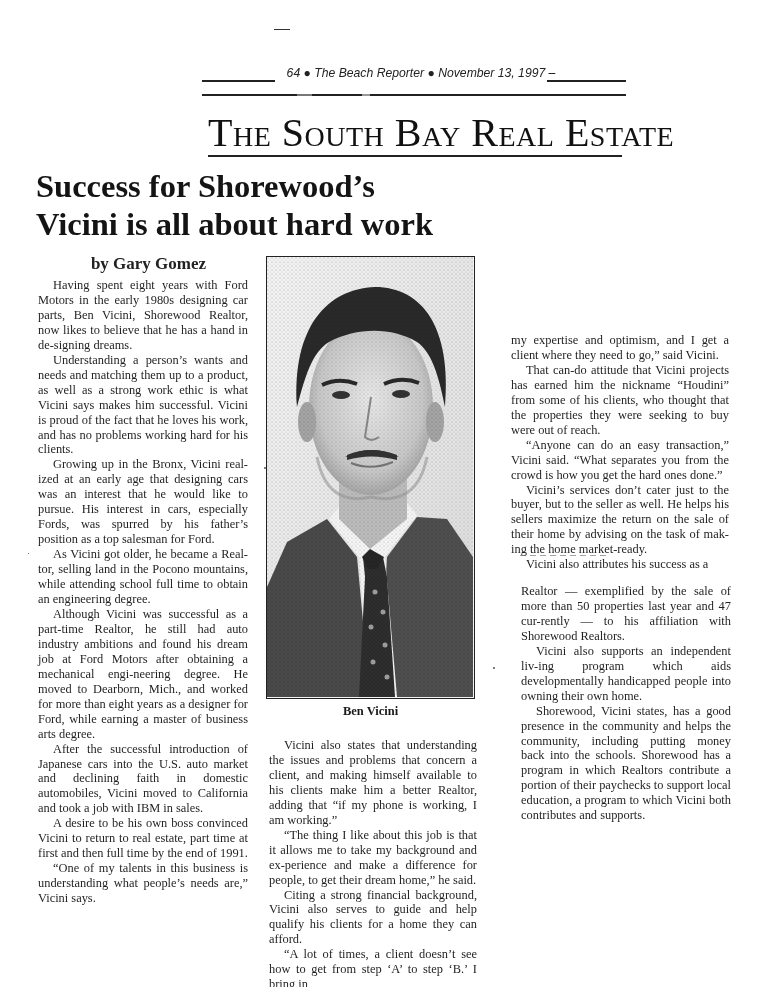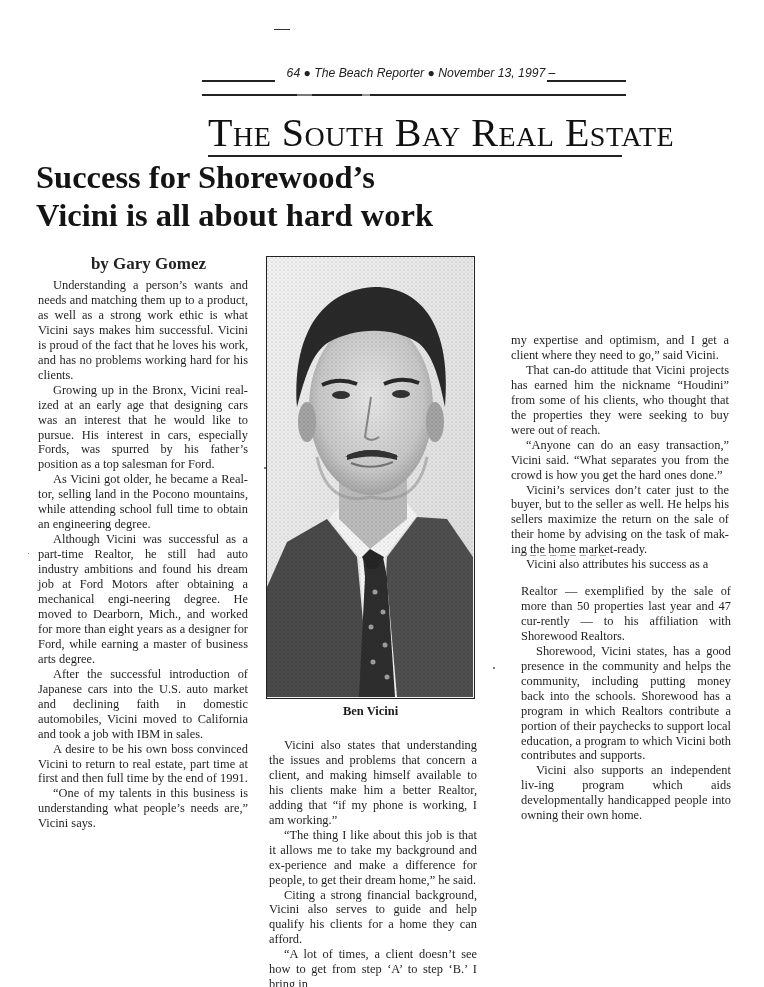--- a/index.html
+++ b/index.html
@@ -26,21 +26,21 @@
   .section-title {
     left: 208px; top: 109px; width: 414px; text-align: center;
     font-family: "Liberation Serif", "DejaVu Serif", serif;
     font-size: 40px; letter-spacing: 0.5px; color: #111; white-space: nowrap;
     font-variant: small-caps;
   }
   .section-rule { left: 208px; top: 155px; width: 414px; height: 2px; background: #222; }
 
   
   .headline {
-    left: 36px; top: 158px; width: 460px;
+    left: 36px; top: 167px; width: 460px;
     font-family: "Liberation Serif", "DejaVu Serif", serif;
     font-weight: bold; font-size: 32.5px; line-height: 38px; color: #141414;
   }
   .byline {
     left: 36px; top: 254px; width: 225px; text-align: center;
     font-weight: bold; font-size: 17px; color: #222;
   }
 
   
   .col {
@@ -83,20 +83,21 @@
 <div class="abs section-title">The South Bay Real Estate</div>
 <div class="abs section-rule"></div>
 
 <div class="abs headline">
   <div>Success for Shorewood’s</div>
   <div>Vicini is all about hard work</div>
 </div>
 <div class="abs byline">by Gary Gomez</div>
 
 <div class="col col-1">
+  <p>Having spent eight years with Ford Motors in the early 1980s designing car parts, Ben Vicini, Shorewood Realtor, now likes to believe that he has a hand in de-signing dreams.</p>
   <p>Understanding a person’s wants and needs and matching them up to a product, as well as a strong work ethic is what Vicini says makes him successful. Vicini is proud of the fact that he loves his work, and has no problems working hard for his clients.</p>
   <p>Growing up in the Bronx, Vicini real-ized at an early age that designing cars was an interest that he would like to pursue. His interest in cars, especially Fords, was spurred by his father’s position as a top salesman for Ford.</p>
   <p>As Vicini got older, he became a Real-tor, selling land in the Pocono mountains, while attending school full time to obtain an engineering degree.</p>
   <p>Although Vicini was successful as a part-time Realtor, he still had auto industry ambitions and found his dream job at Ford Motors after obtaining a mechanical engi-neering degree. He moved to Dearborn, Mich., and worked for more than eight years as a designer for Ford, while earning a master of business arts degree.</p>
   <p>After the successful introduction of Japanese cars into the U.S. auto market and declining faith in domestic automobiles, Vicini moved to California and took a job with IBM in sales.</p>
   <p>A desire to be his own boss convinced Vicini to return to real estate, part time at first and then full time by the end of 1991.</p>
   <p>“One of my talents in this business is understanding what people’s needs are,” Vicini says.</p>
 </div>
 
 <div class="abs photo">
@@ -173,19 +174,19 @@
 <div class="col col-3a">
   <p class="noindent">my expertise and optimism, and I get a client where they need to go,” said Vicini.</p>
   <p>That can-do attitude that Vicini projects has earned him the nickname “Houdini” from some of his clients, who thought that the properties they were seeking to buy were out of reach.</p>
   <p>“Anyone can do an easy transaction,” Vicini said. “What separates you from the crowd is how you get the hard ones done.”</p>
   <p>Vicini’s services don’t cater just to the buyer, but to the seller as well. He helps his sellers maximize the return on the sale of their home by advising on the task of mak-ing the home market-ready.</p>
   <p>Vicini also attributes his success as a</p>
 </div>
 <div class="abs paste-mark"></div>
 <div class="col col-3b">
   <p class="noindent">Realtor — exemplified by the sale of more than 50 properties last year and 47 cur-rently — to his affiliation with Shorewood Realtors.</p>
+  <p>Vicini also supports an independent liv-ing program which aids developmentally handicapped people into owning their own home.</p>
   <p>Shorewood, Vicini states, has a good presence in the community and helps the community, including putting money back into the schools. Shorewood has a program in which Realtors contribute a portion of their paychecks to support local education, a program to which Vicini both contributes and supports.</p>
-  <p>Vicini also supports an independent liv-ing program which aids developmentally handicapped people into owning their own home.</p>
 </div>
 
 <div class="abs speck" style="left:264px;top:467px;"></div>
 <div class="abs speck" style="left:493px;top:667px;"></div>
 <div class="abs speck" style="left:28px;top:553px;width:1px;height:1px;"></div>
 
 </body></html>

